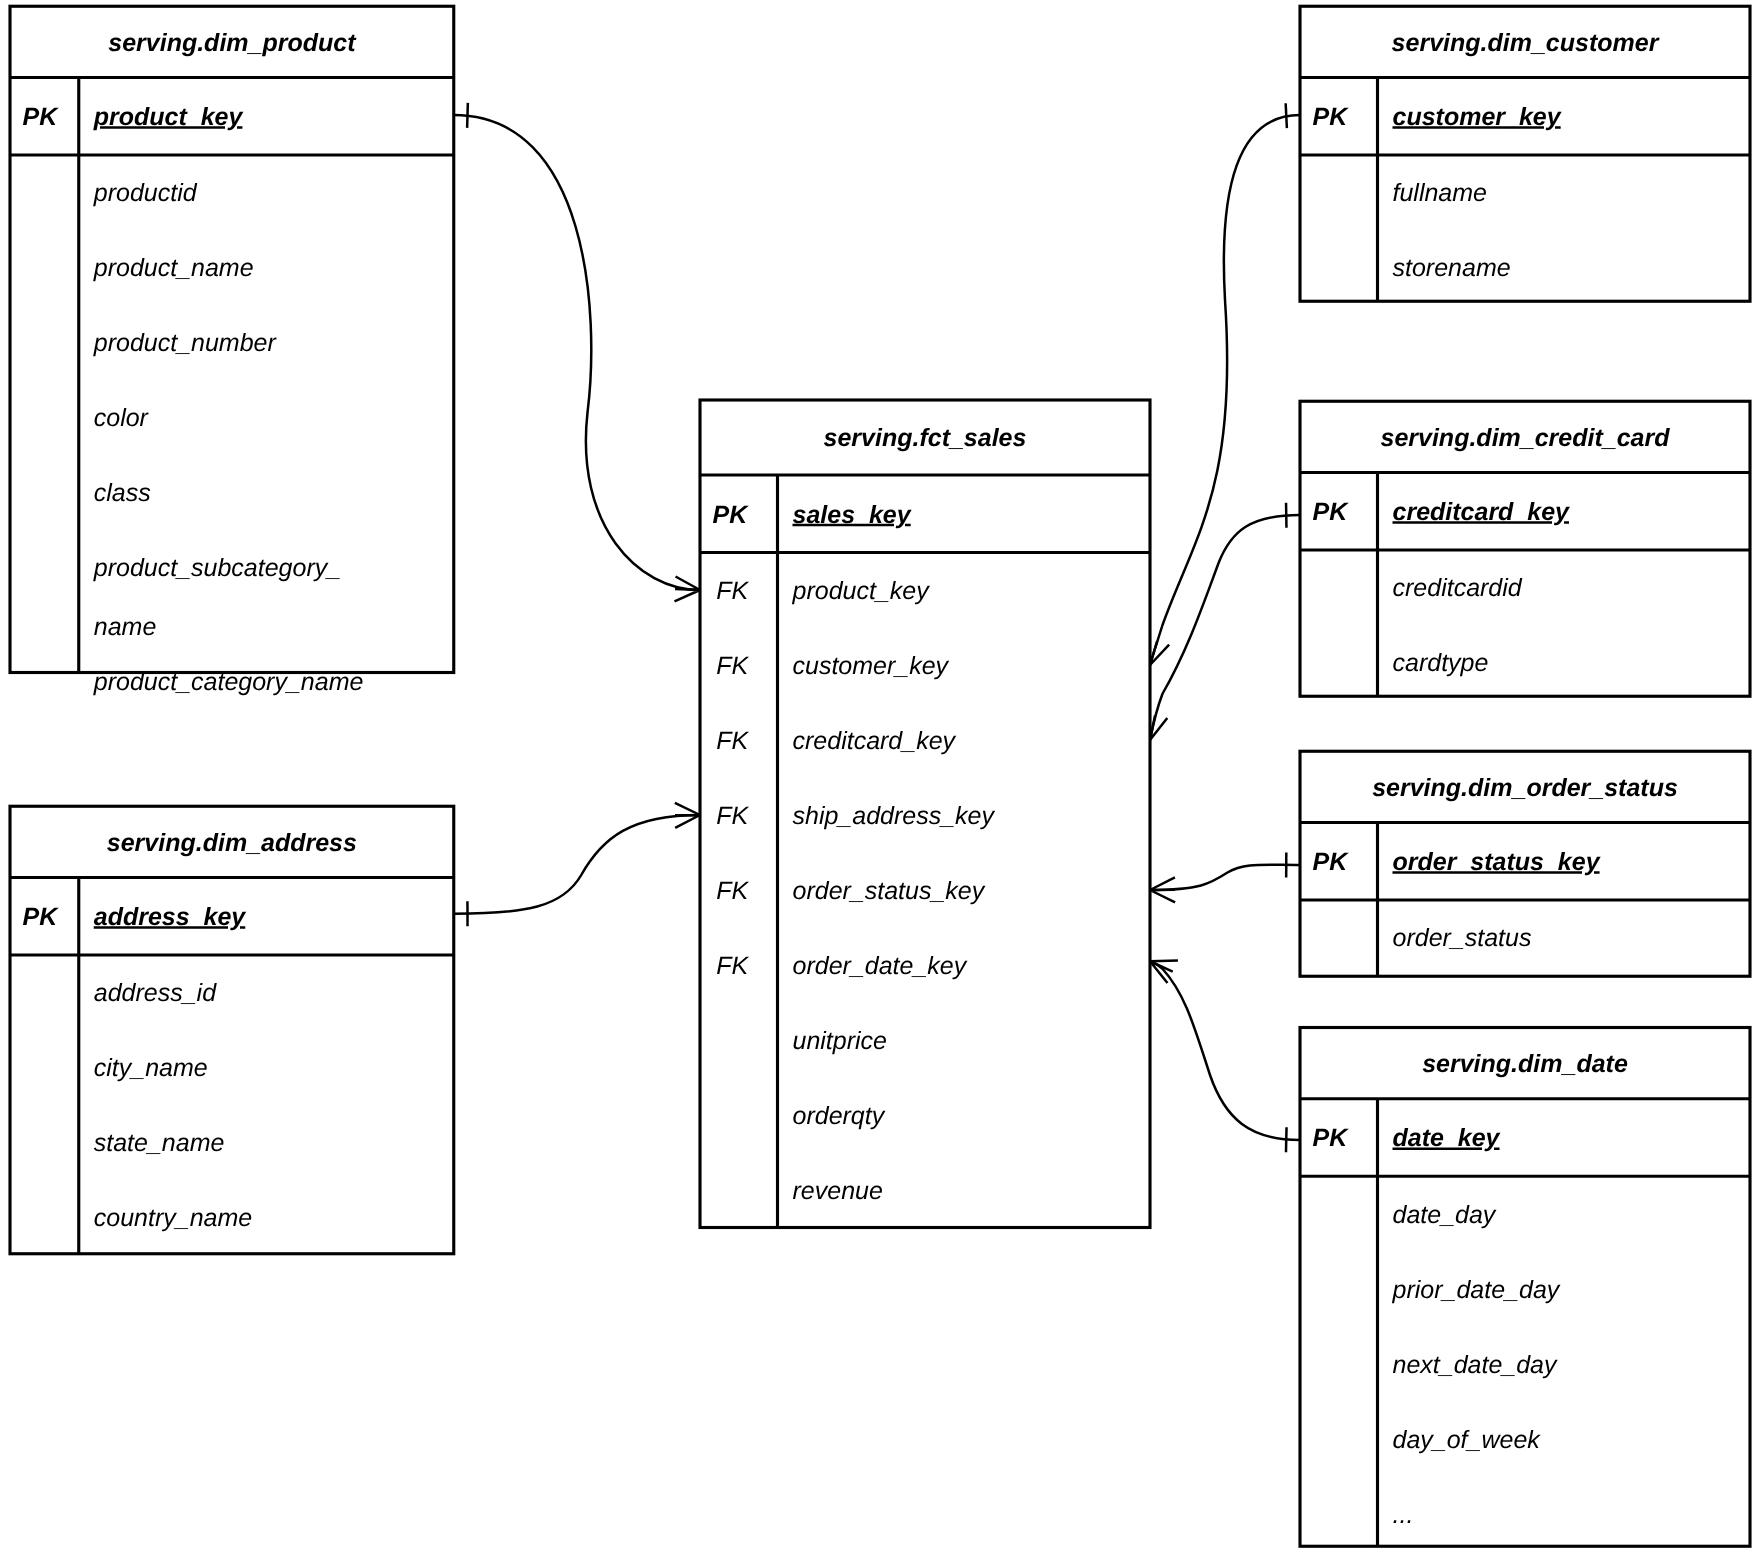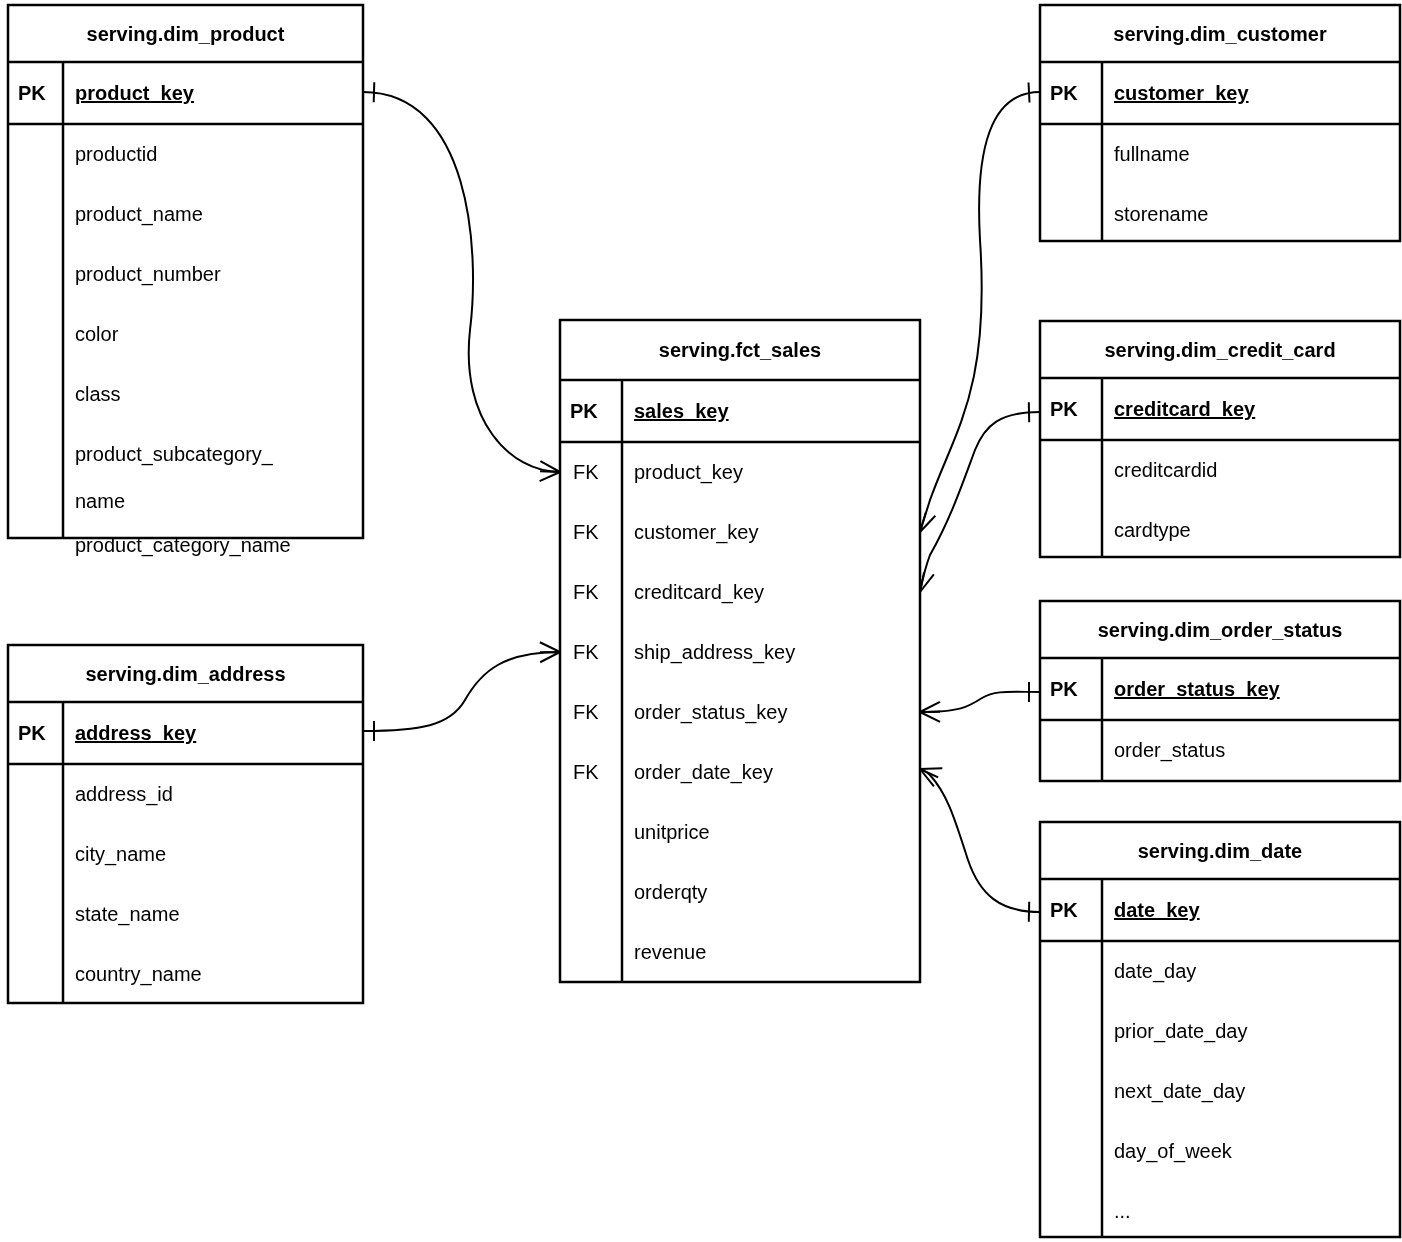--- a/index.html
+++ b/index.html
@@ -7,20 +7,21 @@
     padding: 0;
     background: #ffffff;
   }
   #diagram-root {
     position: relative;
     width: 1402px;
     height: 1242px;
     background: #ffffff;
     font-family: "Liberation Sans", sans-serif;
     overflow: hidden;
+    font-style: italic;
   }
   svg.er-svg {
     position: absolute;
     top: 0;
     left: 0;
     width: 1402px;
     height: 1242px;
   }
   .er-line {
     fill: none;

